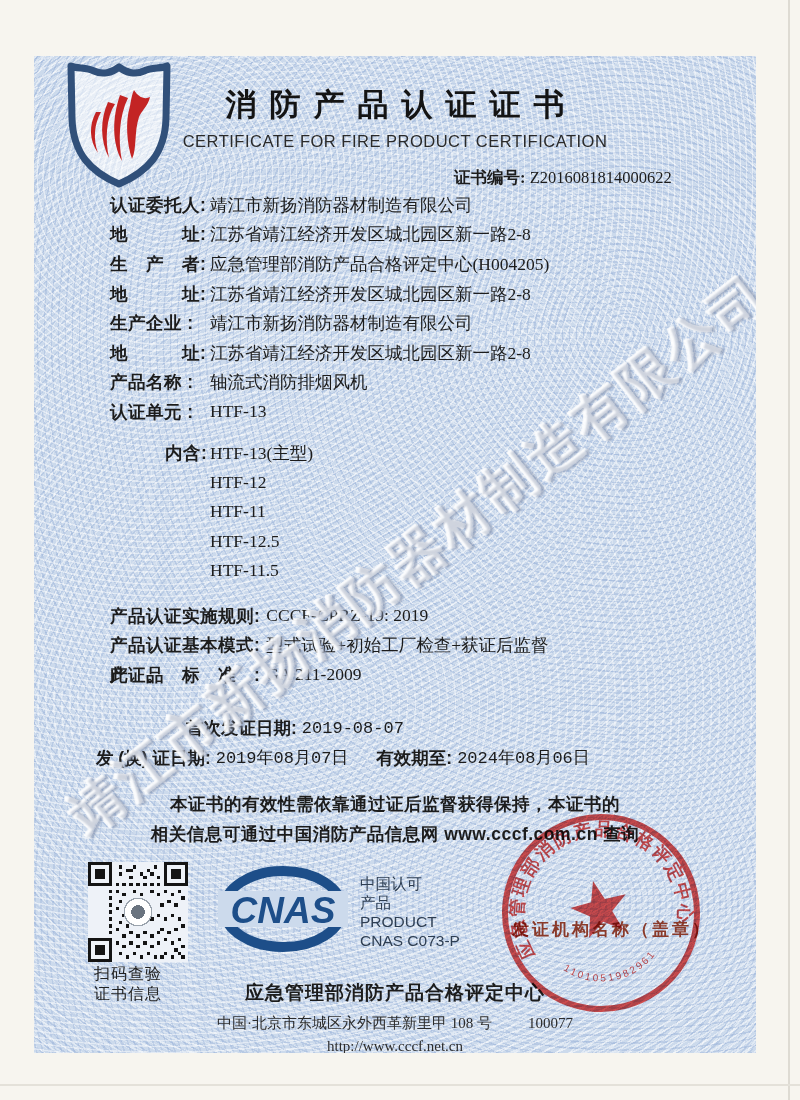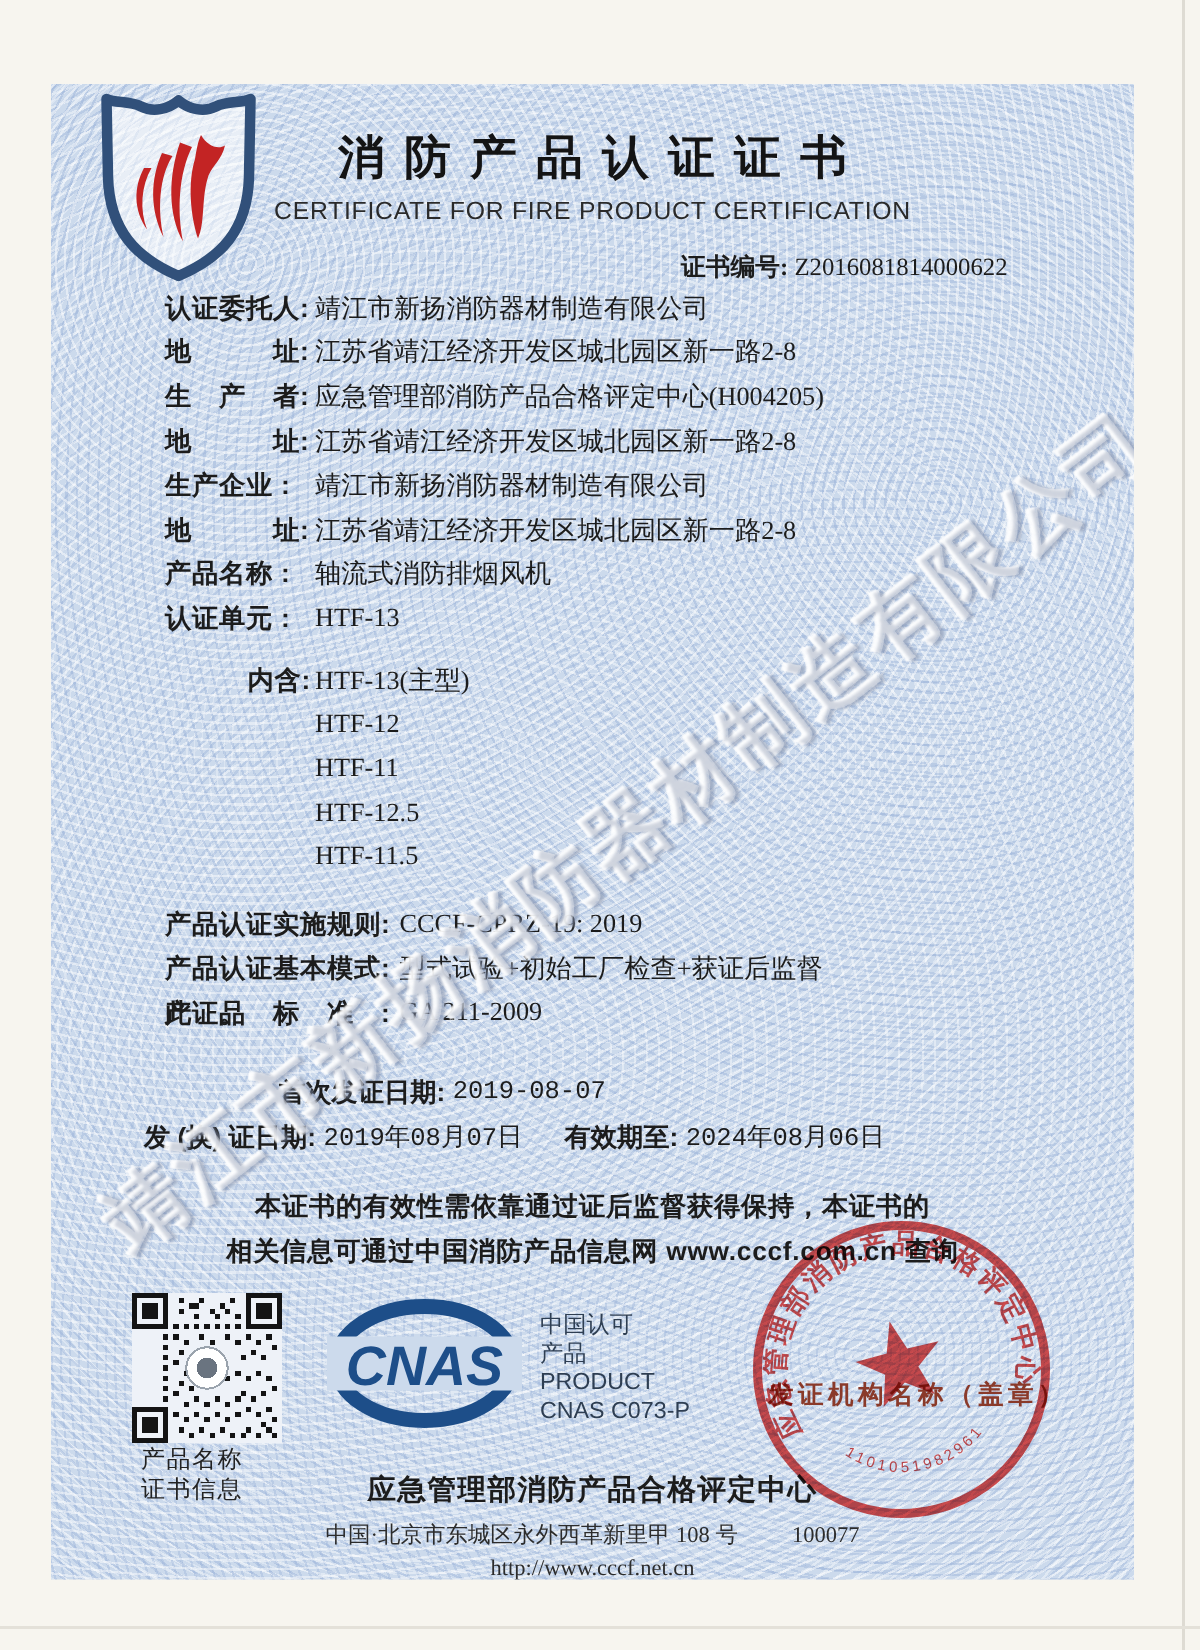--- a/index.html
+++ b/index.html
@@ -219,21 +219,21 @@
                M14 21h1v1h-1z M16 20h1v1h-1z M18 21h1v1h-1z M20 20h1v1h-1z
                M8 23h1v1h-1z M10 24h1v1h-1z M12 23h1v1h-1z M14 24h1v1h-1z M16 23h1v1h-1z M18 24h1v1h-1z M20 23h1v1h-1z
                M22 22h1v1h-1z M24 23h1v1h-1z M26 22h1v1h-1z M27 24h1v1h-1z
                M22 26h1v1h-1z M24 27h1v1h-1z M26 26h1v1h-1z
                M9 26h1v1h-1z M11 27h1v1h-1z M13 26h1v1h-1z M15 27h1v1h-1z M17 26h1v1h-1z M19 27h1v1h-1z M21 27h1v1h-1z M25 25h1v1h-1z M27 27h1v1h-1z"></path>
     </g>
     <circle cx="14.5" cy="14.5" r="4" fill="#ffffff" stroke="#9aa3ad" stroke-width="0.4"></circle>
     <circle cx="14.5" cy="14.5" r="2" fill="#6a7480"></circle>
   </svg>
   <div class="qr-caption">
-    <div>产品名称</div>
+    <div>扫码查验</div>
     <div>证书信息</div>
   </div>
 
   <svg class="cnas-logo" viewBox="0 0 130 86">
     <ellipse cx="65" cy="43" rx="59" ry="38" fill="none" stroke="#1d4e89" stroke-width="10"></ellipse>
     <rect x="0" y="25" width="130" height="36" fill="#ccdaec"></rect>
     <text x="65" y="57" text-anchor="middle" font-family="Liberation Sans, sans-serif" font-size="37" font-weight="bold" font-style="italic" fill="#1d4e89">CNAS</text>
   </svg>
   <div class="cnas-text">
     <div class="cn">中国认可</div>

